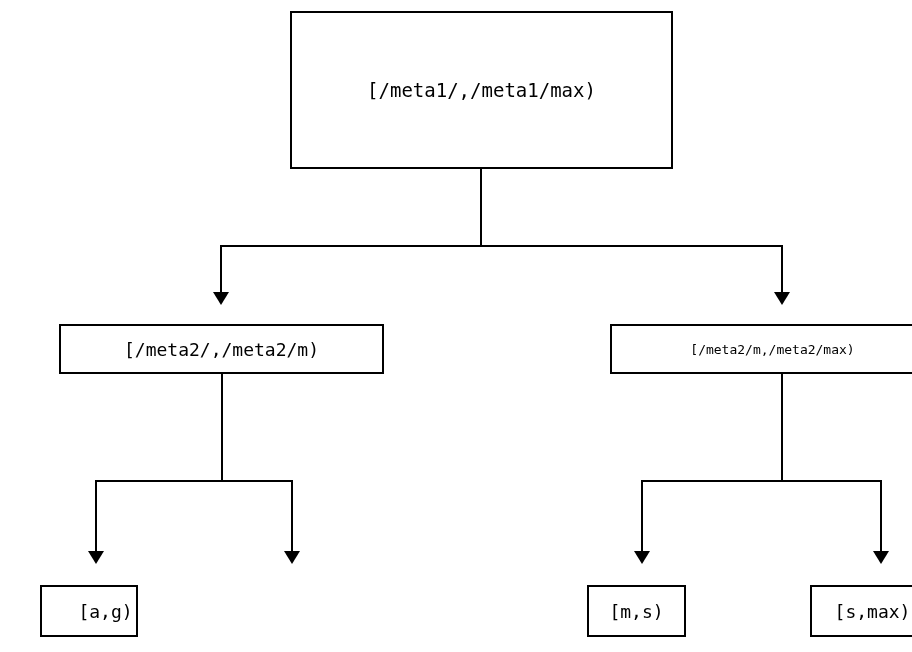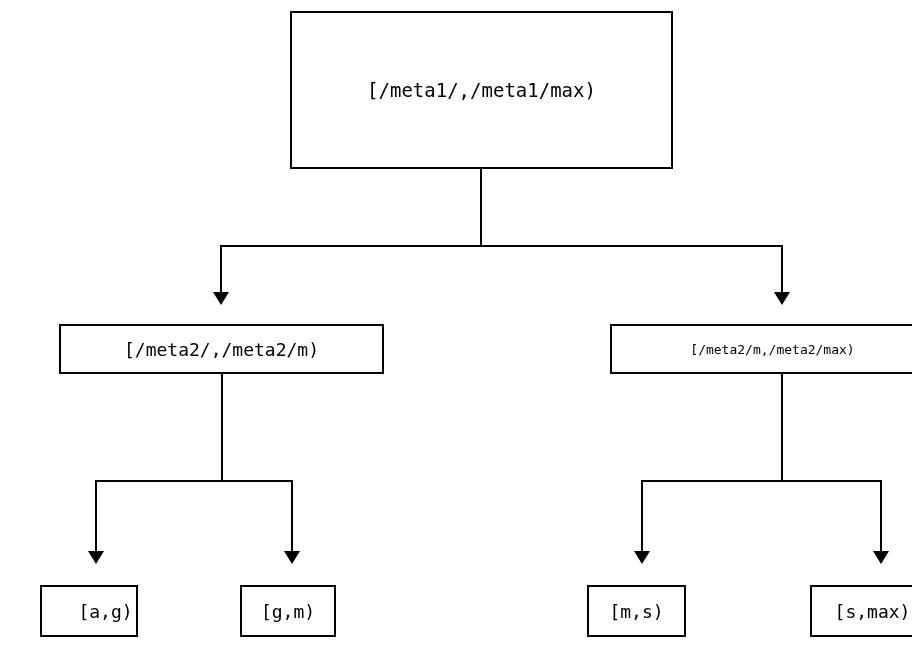--- a/index.html
+++ b/index.html
@@ -134,19 +134,18 @@
 
   <div class="edge-v e-mr-stem"></div>
   <div class="edge-h e-mr-bar"></div>
   <div class="edge-v e-mr-left"></div>
   <div class="edge-v e-mr-right"></div>
   <div class="arrow-head a-mr-left"></div>
   <div class="arrow-head a-mr-right"></div>
 
   <div class="node-box node-leaf leaf-ag">[a,g)</div>
 
-  <div class="node-box node-leaf leaf-gm">[g,m)</div>
 
   <div class="node-box node-leaf leaf-smax">[s,max)</div>
 
   <div class="node-box node-leaf leaf-ms">[m,s)</div>
 
 </div>
 
 </body></html>

